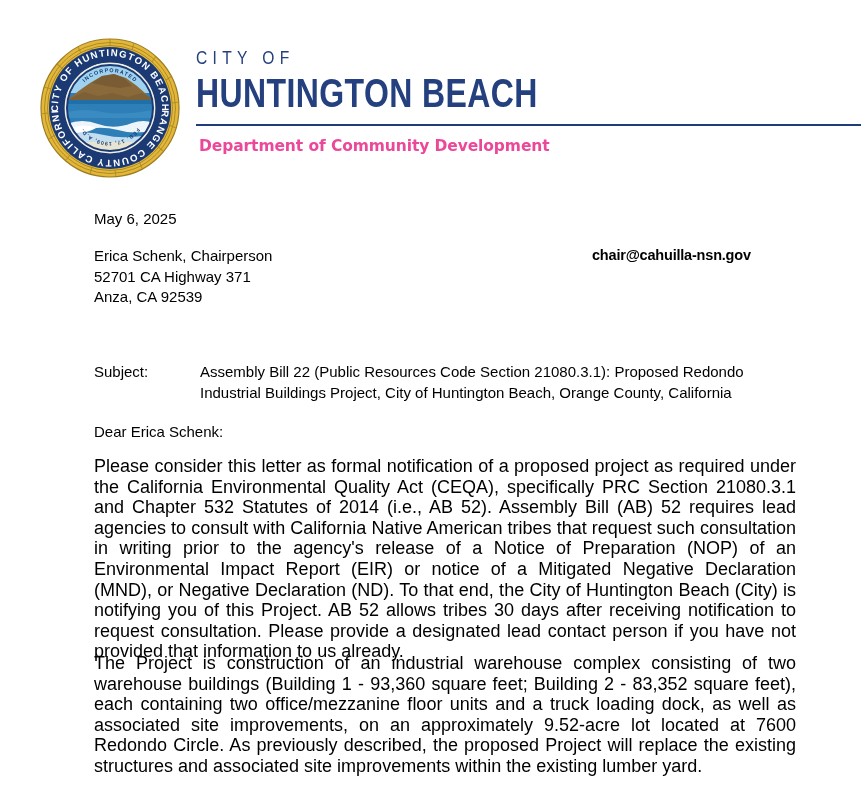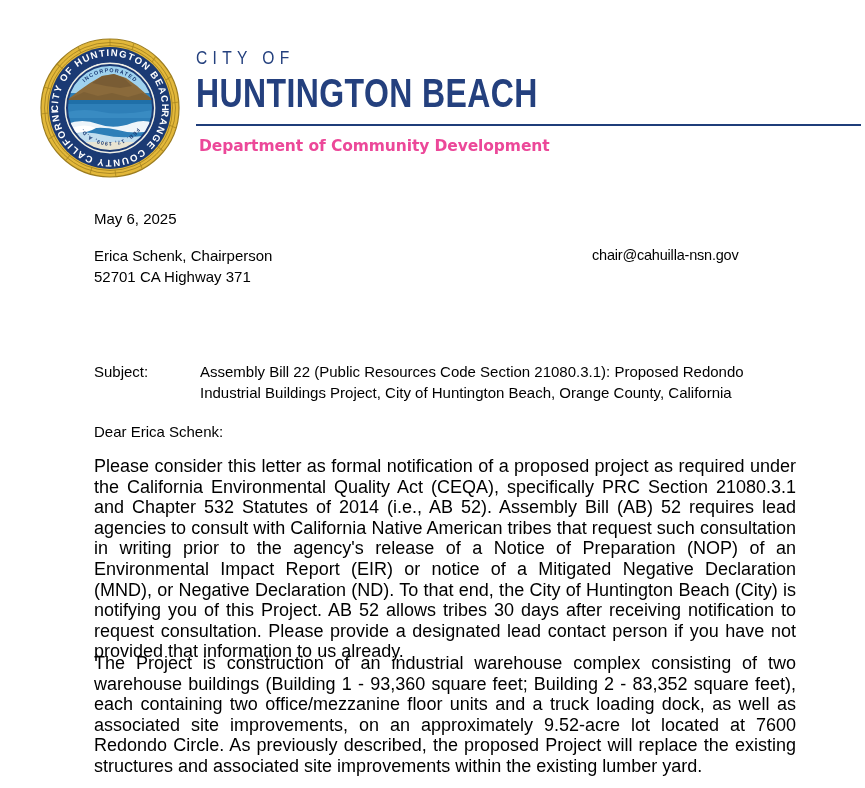--- a/index.html
+++ b/index.html
@@ -115,21 +115,21 @@
     font-size: 15px;
     line-height: 20.5px;
     white-space: nowrap;
   }
   #recipient-block div { white-space: nowrap; }
 
   #recipient-email {
     left: 592px;
     top: 247px;
     font-size: 14.5px;
-    font-weight: 400;
+    font-weight: 700;
     letter-spacing: -0.2px;
     white-space: nowrap;
   }
 
   #subject-row {
     left: 94px;
     top: 361px;
     width: 705px;
   }
   #subject-row .subject-label {
@@ -261,20 +261,21 @@
   <div class="lh-dept">Department of Community Development</div>
 </div>
 
 <div id="letter">
 
   <div class="blk" id="date-line">May 6, 2025</div>
 
   <div class="blk" id="recipient-block">
     <div>Erica Schenk, Chairperson</div>
     <div>52701 CA Highway 371</div>
+    <div>Anza, CA 92539</div>
   </div>
 
   <div class="blk" id="recipient-email">chair@cahuilla-nsn.gov</div>
 
   <div class="blk" id="subject-row">
     <div class="subject-label">Subject:</div>
     <div class="subject-text">Assembly Bill 22 (Public Resources Code Section 21080.3.1): Proposed Redondo Industrial Buildings Project, City of Huntington Beach, Orange County, California</div>
   </div>
 
   <div class="blk" id="salutation">Dear Erica Schenk:</div>

